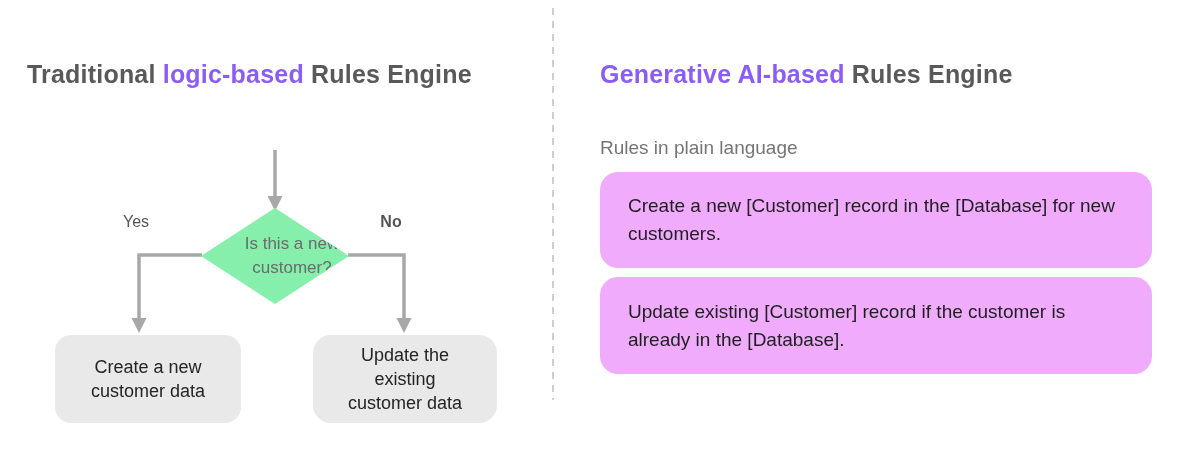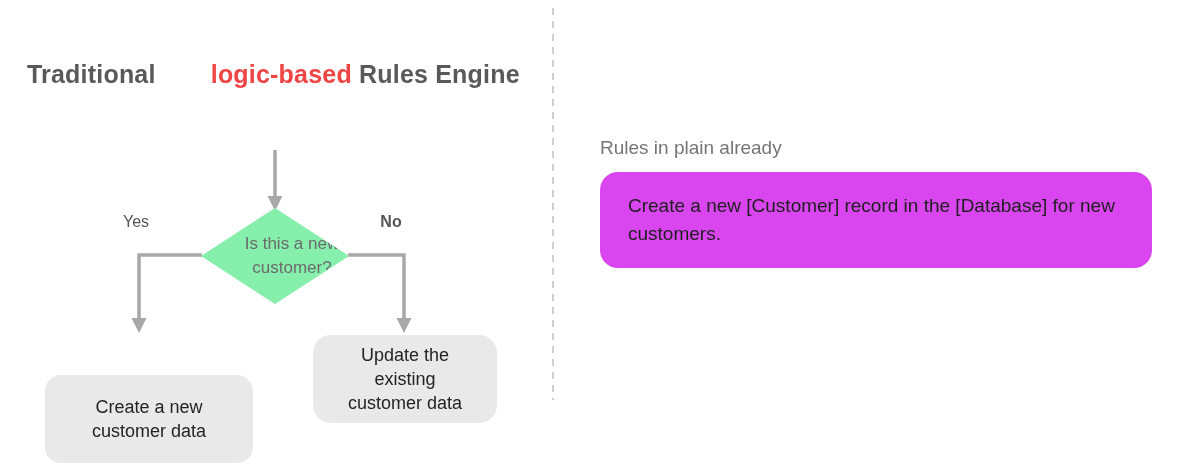--- a/index.html
+++ b/index.html
@@ -26,21 +26,21 @@
     );
   }
   
   .panel-title {
     position: absolute;
     font-size: 25px;
     color: #595959;
     letter-spacing: 0.2px;
     white-space: nowrap;
   }
-  .panel-title .em { font-weight: bold; color: #ef4444; margin-left: 48px; }
+  .panel-title .em { font-weight: bold; color: #8b5cf6; }
   .title-left  { left: 27px;  top: 60px; }
   .title-right { left: 600px; top: 60px; }
 
   
   .flow-svg {
     position: absolute;
     left: 0; top: 0;
     width: 1200px; height: 465px;
     pointer-events: none;
   }
@@ -86,57 +86,58 @@
     display: flex;
     align-items: center;
     justify-content: center;
     text-align: center;
   }
   .flow-box .flow-box-text {
     font-size: 18px;
     line-height: 24px;
     color: #242424;
   }
-  .box-yes { left: 45px;  width: 208px; margin-top: 40px; }
+  .box-yes { left: 55px;  width: 186px; }
   .box-yes .flow-box-text { width: 150px; }
   .box-no  { left: 313px; width: 184px; border-radius: 18px; }
   .box-no .flow-box-text  { width: 132px; }
 
   
   .subtitle {
     position: absolute;
     left: 600px; top: 137px;
     font-size: 19px;
     color: #757575;
   }
   .rule-card {
     position: absolute;
     left: 600px;
     width: 552px;
-    background: #d946ef;
+    background: #f0abfc;
     border-radius: 18px;
     padding: 20px 28px;
     display: flex;
     align-items: center;
   }
   .rule-card-1 { top: 172px; min-height: 90px; }
   .rule-card-2 { top: 277px; min-height: 97px; }
   .rule-card .rule-text {
     font-size: 19px;
     line-height: 28px;
     color: #1f1f1f;
   }
 </style>
 </head>
 <body>
 
 <div class="canvas">
 
   <h1 class="panel-title title-left"><span>Traditional </span><span class="em">logic-based</span><span> Rules Engine</span></h1>
 
+  <h1 class="panel-title title-right"><span class="em">Generative AI-based</span><span> Rules Engine</span></h1>
 
   <div class="divider"></div>
 
   <svg class="flow-svg" viewBox="0 0 1200 465" xmlns="http://www.w3.org/2000/svg">
     <g stroke="#a8a8a8" stroke-width="3.5" fill="none">
 
       <line x1="275" y1="150" x2="275" y2="196"></line>
 
       <polyline points="202,255 139,255 139,318"></polyline>
 
@@ -156,19 +157,22 @@
   <div class="branch-label label-yes">Yes</div>
   <div class="branch-label label-no">No</div>
 
   <div class="flow-box box-yes">
     <div class="flow-box-text">Create a new customer data</div>
   </div>
   <div class="flow-box box-no">
     <div class="flow-box-text">Update the existing customer data</div>
   </div>
 
-  <div class="subtitle">Rules in plain already</div>
+  <div class="subtitle">Rules in plain language</div>
 
   <div class="rule-card rule-card-1">
     <div class="rule-text">Create a new [Customer] record in the [Database] for new customers.</div>
+  </div>
+  <div class="rule-card rule-card-2">
+    <div class="rule-text">Update existing [Customer] record if the customer is already in the [Database].</div>
   </div>
 
 </div>
 
 </body></html>

